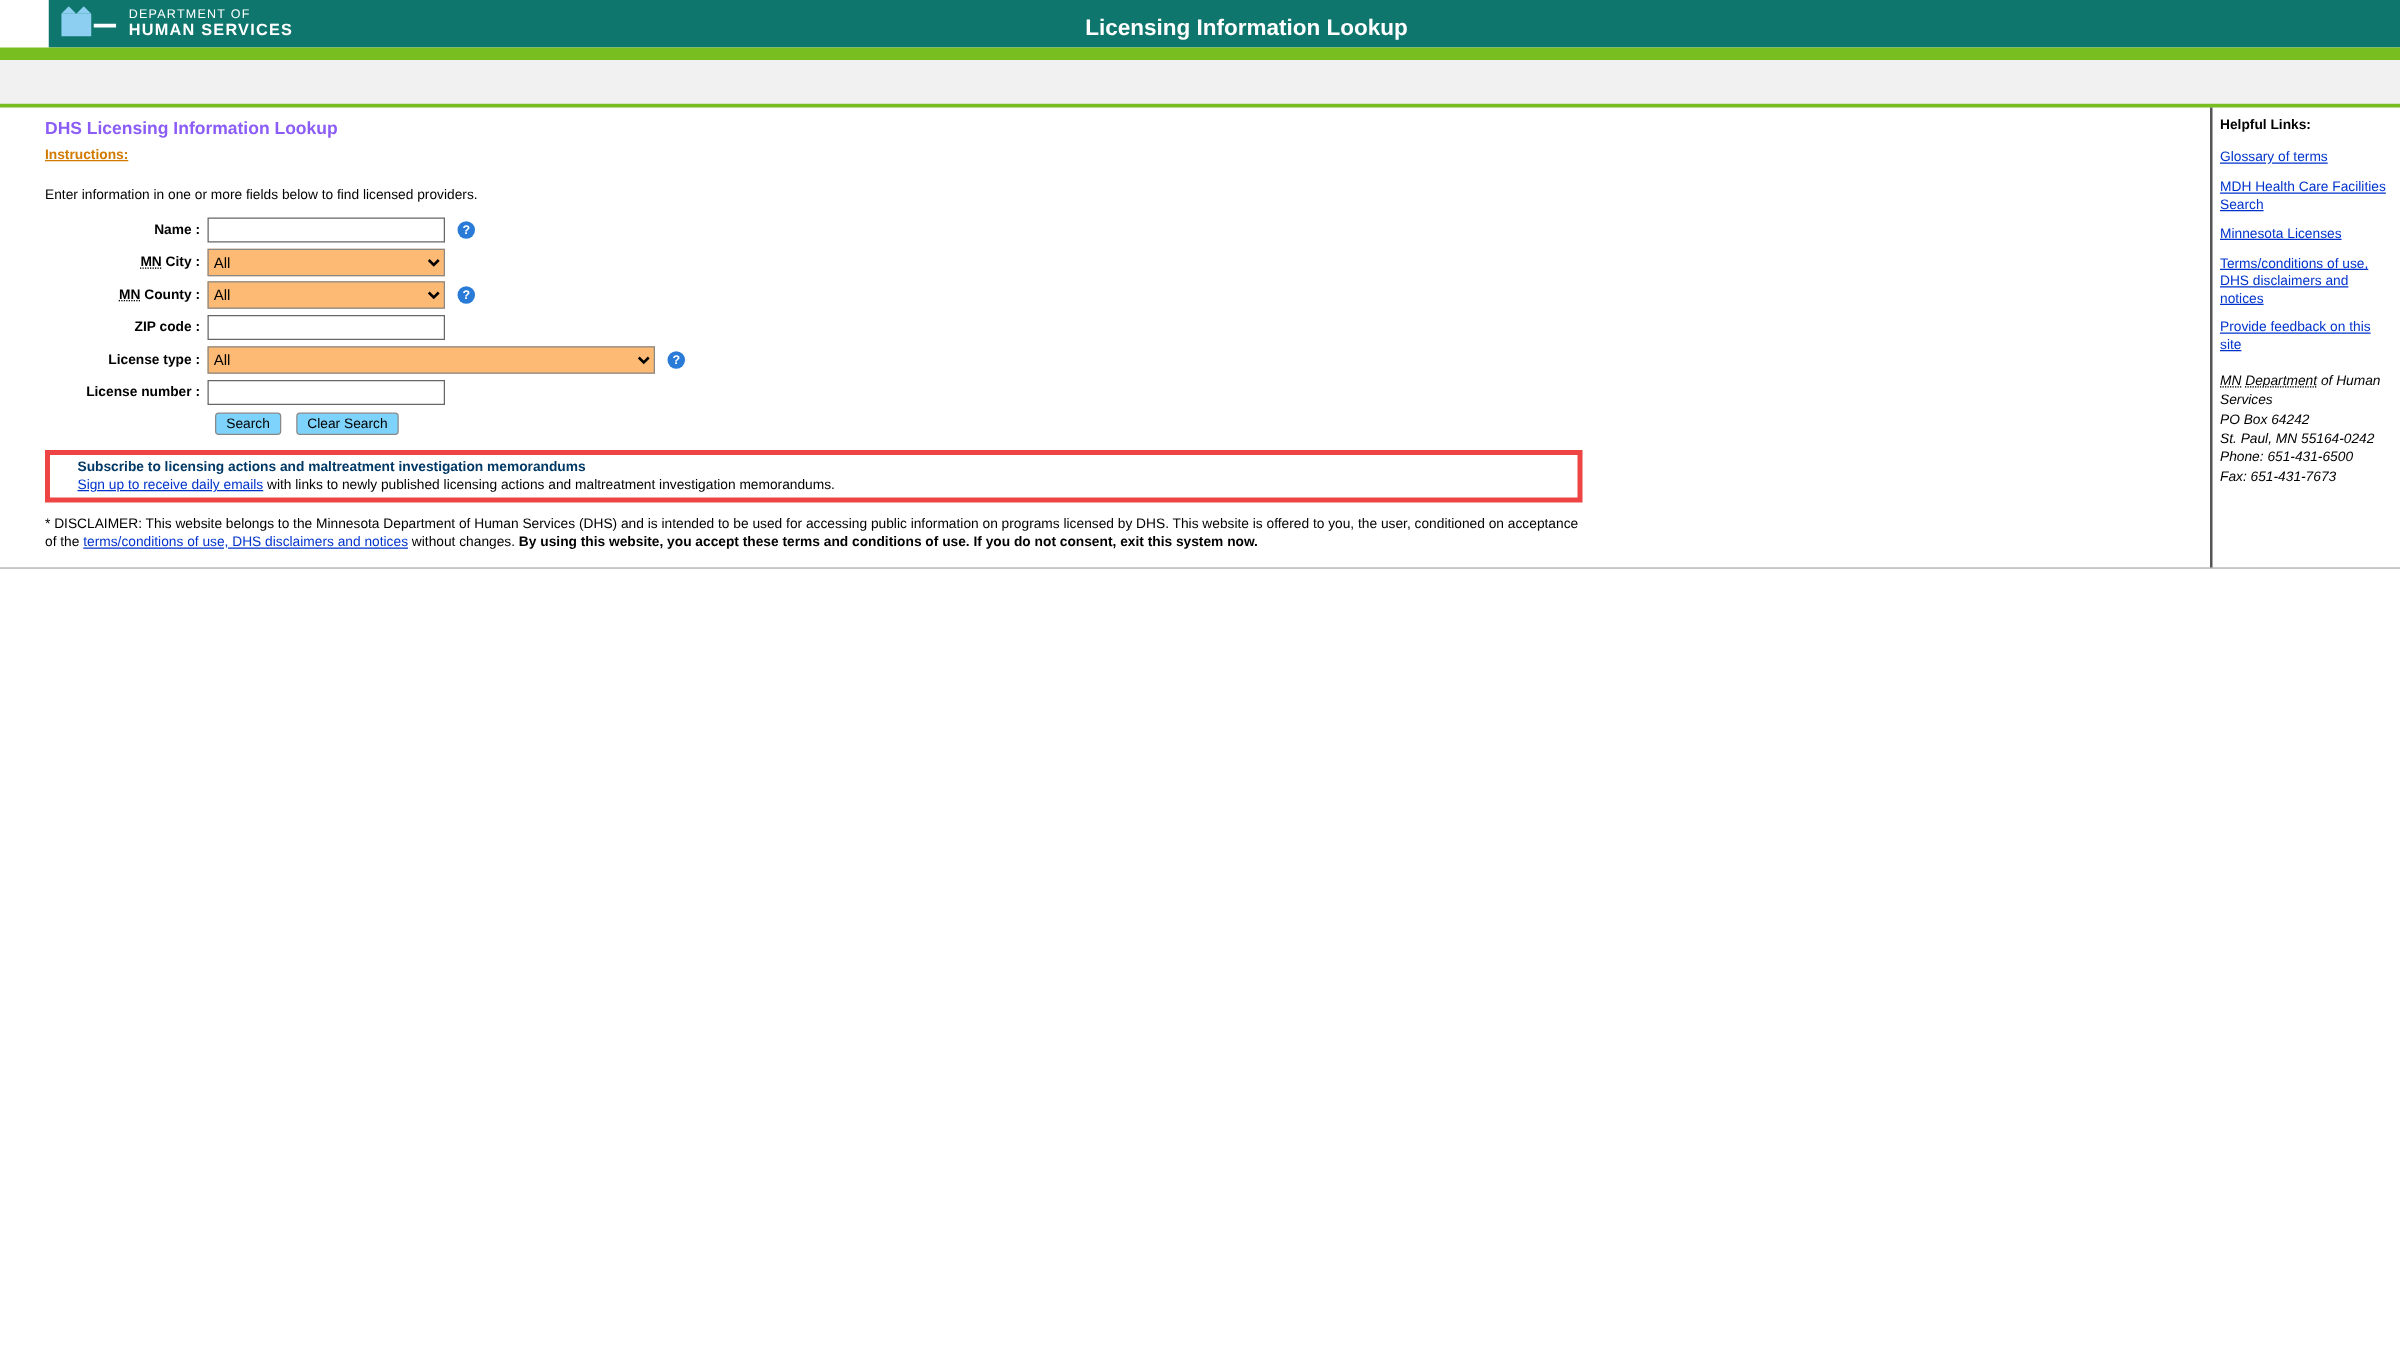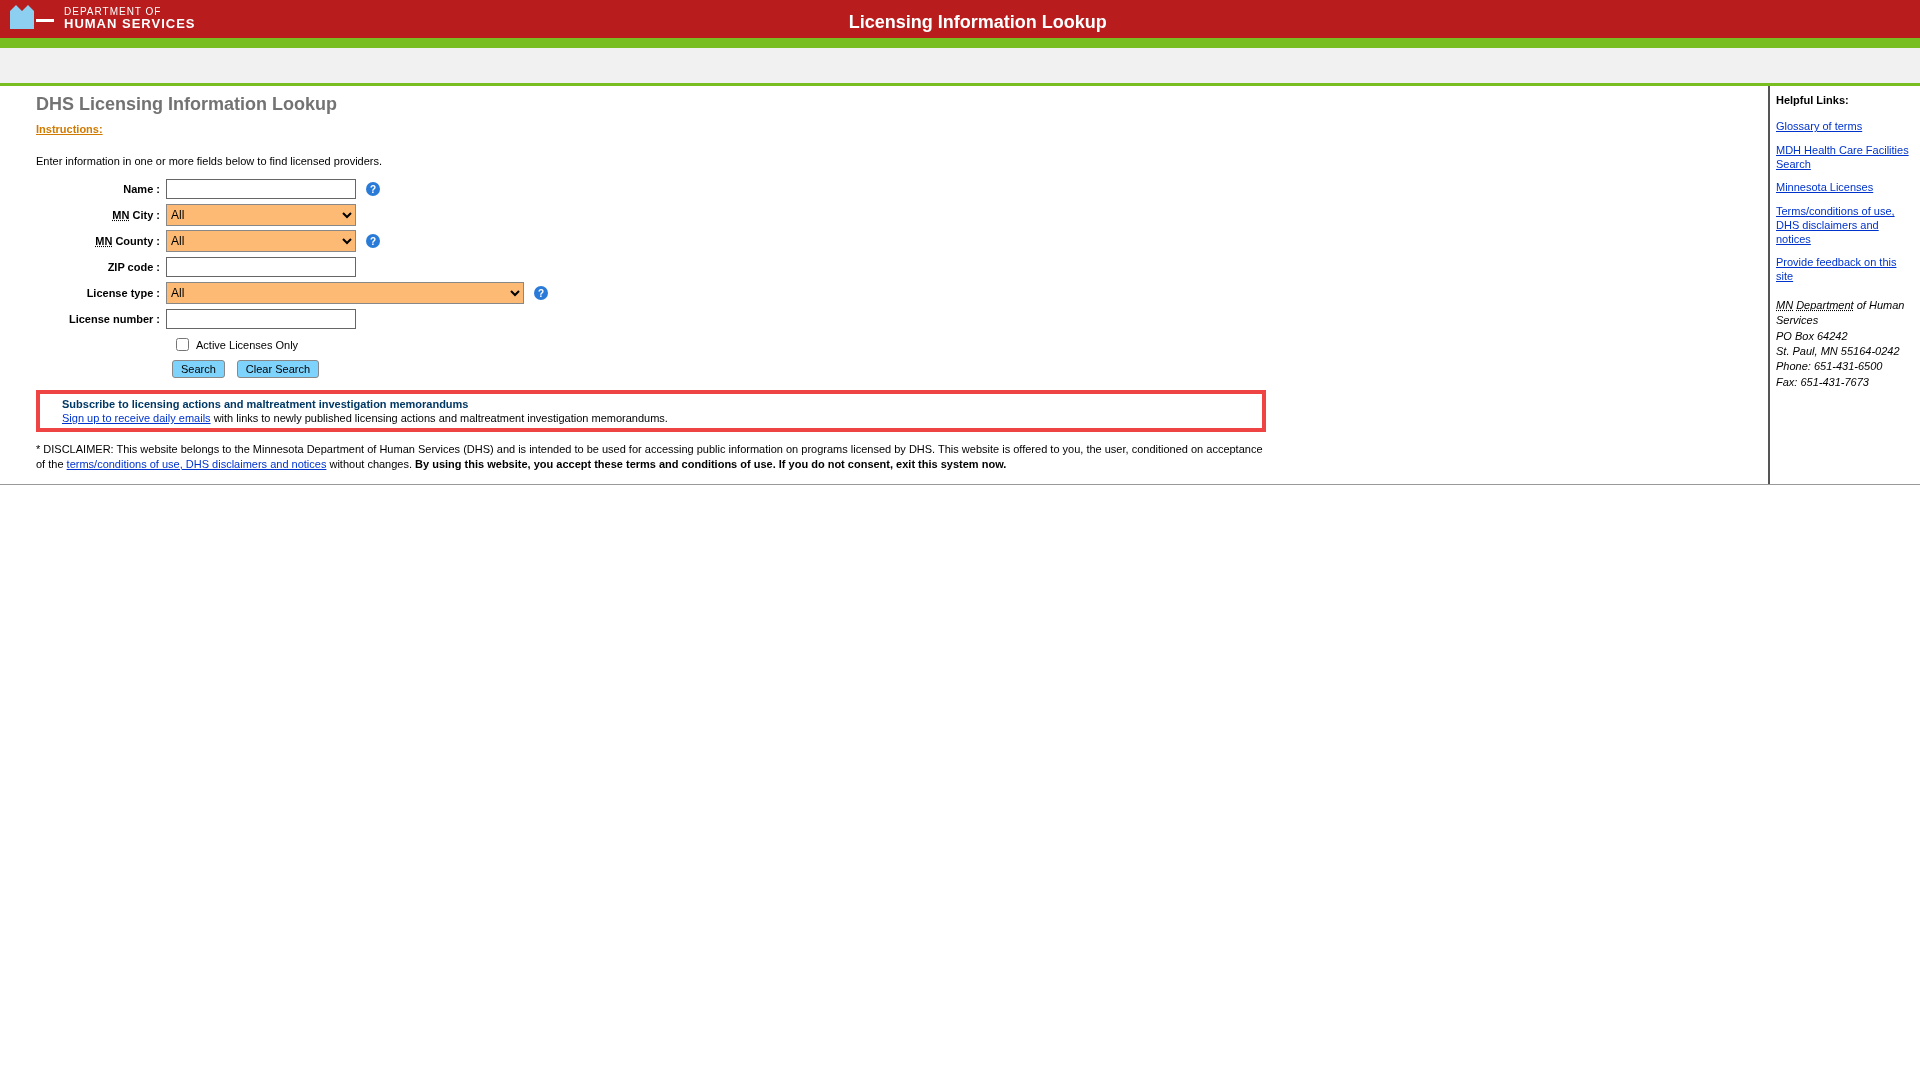--- a/index.html
+++ b/index.html
@@ -8,26 +8,27 @@
     padding: 0;
     font-family: Arial, Helvetica, sans-serif;
     font-size: 11px;
     color: #000;
     background: #fff;
   }
   a { color: #0033cc; text-decoration: underline; cursor: pointer; }
 
   
   .header-top {
-    background: #b91c1c;
+    background: #0f766e;
     height: 38px;
     display: flex;
     align-items: center;
     padding: 0 10px;
     color: #fff;
+    margin-left: 39px;
   }
   .logo-wrap {
     display: flex;
     align-items: center;
     gap: 10px;
   }
   .logo-mark {
     width: 44px;
     height: 28px;
   }
@@ -70,23 +71,23 @@
     border-right: 2px solid #555;
   }
   .sidebar {
     width: 150px;
     padding: 8px 6px 12px 6px;
     font-size: 11px;
   }
 
   
   .page-heading {
-    color: #737373;
-    font-weight: bold;
-    font-size: 18px;
+    color: #8b5cf6;
+    font-weight: bold;
+    font-size: 14px;
     margin-bottom: 8px;
   }
   .instr-heading {
     color: #d17a00;
     font-weight: bold;
     font-size: 11px;
     margin-bottom: 20px;
     text-decoration: underline;
   }
   .instr-text {
@@ -278,24 +279,20 @@
         <span class="help-icon">?</span>
       </div>
 
       <div class="form-row">
         <div class="form-label">License number :</div>
         <div class="form-field">
           <input type="text" value="" style="">
         </div>
       </div>
 
-      <div class="checkbox-row">
-        <input type="checkbox" style="">
-        <span>Active Licenses Only</span>
-      </div>
 
       <div class="button-row">
         <button class="btn">Search</button>
         <button class="btn">Clear Search</button>
       </div>
     </div>
 
     <div class="subscribe-box">
       <div class="subscribe-title">Subscribe to licensing actions and maltreatment investigation memorandums</div>
       <div class="subscribe-text">

